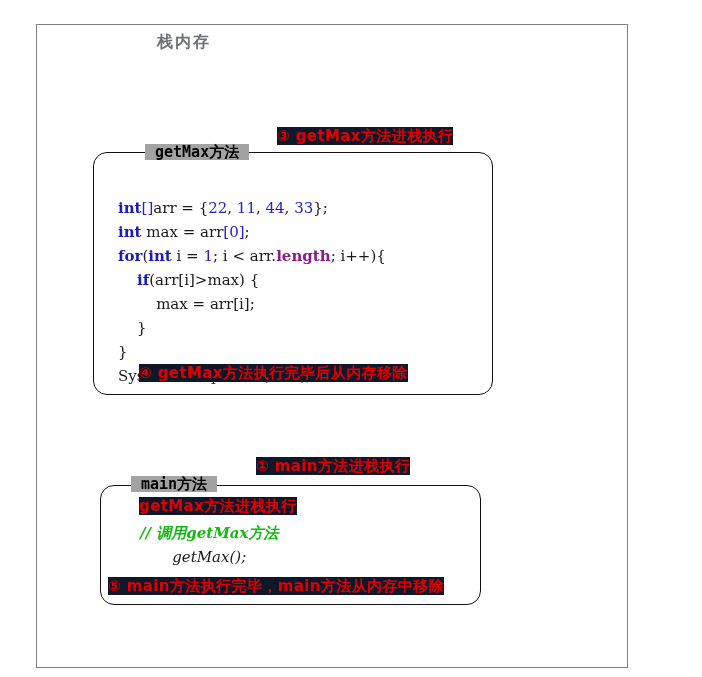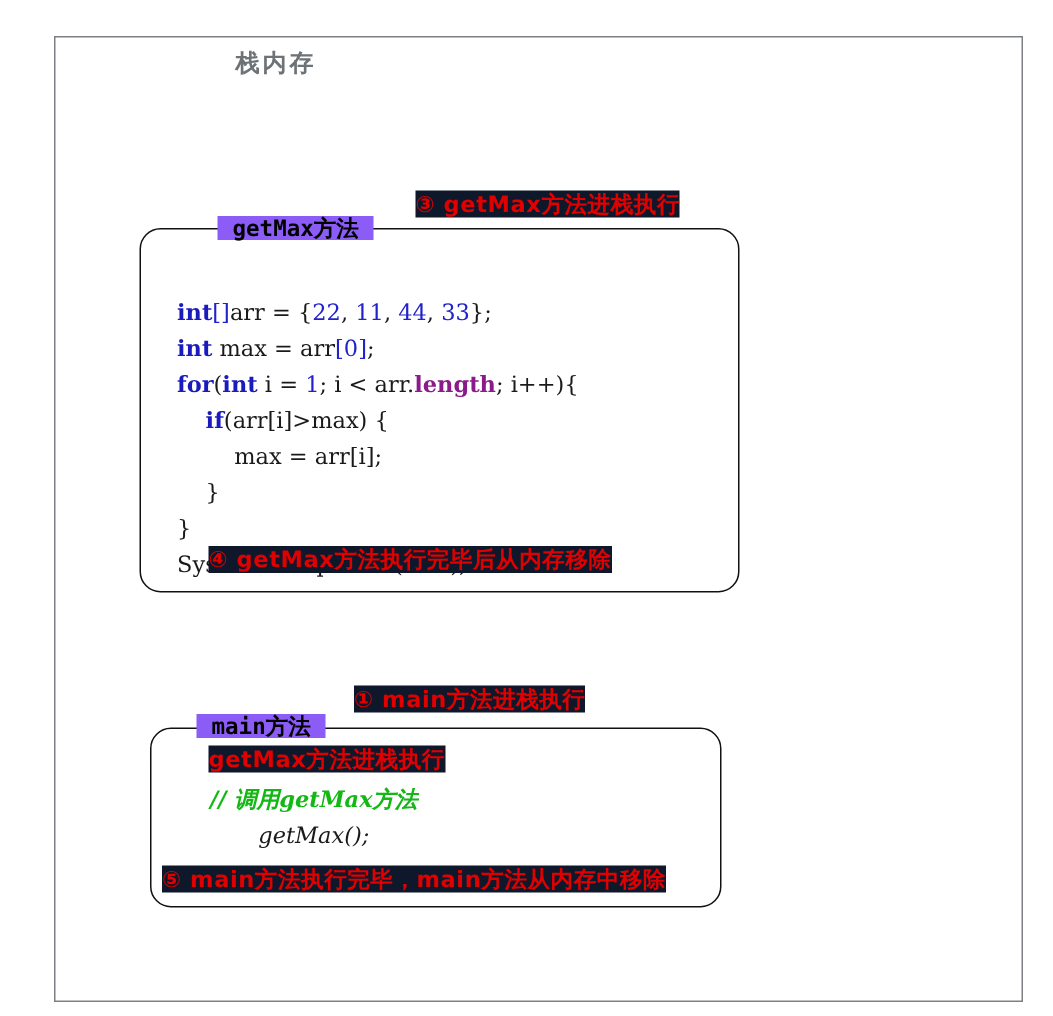--- a/index.html
+++ b/index.html
@@ -13,21 +13,21 @@
     font-family: "DejaVu Sans", sans-serif;
     position: relative;
     overflow: hidden;
   }
 
   
   .stack-frame {
     position: absolute;
     left: 36px;
     top: 24px;
-    width: 646px;
+    width: 592px;
     height: 644px;
     border: 1px solid #7c8084;
     box-sizing: border-box;
     background: #ffffff;
   }
   .stack-frame-title {
     position: absolute;
     left: 106px;
     top: 8px;
     background: #ffffff;
@@ -44,21 +44,21 @@
   
   .method-box {
     position: absolute;
     border: 1.4px solid #111111;
     border-radius: 14px;
     box-sizing: border-box;
     background: #ffffff;
   }
   .method-box-legend {
     position: absolute;
-    background: #8b5cf6;
+    background: #a3a3a3;
     padding: 0 10px;
     font-family: "DejaVu Sans Mono", monospace;
     font-size: 15px;
     font-weight: bold;
     color: #000000;
     white-space: nowrap;
     line-height: 16px;
     z-index: 6;
   }
 
@@ -91,21 +91,21 @@
     font-size: 15px;
     font-weight: bold;
     white-space: nowrap;
     line-height: 18px;
     letter-spacing: 0.4px;
     z-index: 7;
     background: #0f172a;
   }
   #annot-3 { left: 277px; top: 127px; }
   #annot-4 { left: 139px; top: 364px; }
-  #annot-1 { left: 236px; top: 457px; }
+  #annot-1 { left: 256px; top: 457px; }
   #annot-2 { left: 139px; top: 497px; padding: 0; }
   #annot-5 { left: 108px; top: 577px; }
 
   
   .code-block {
     position: absolute;
     font-family: "DejaVu Serif", serif;
     font-size: 15px;
     line-height: 24px;
     color: #1a1a1a;

